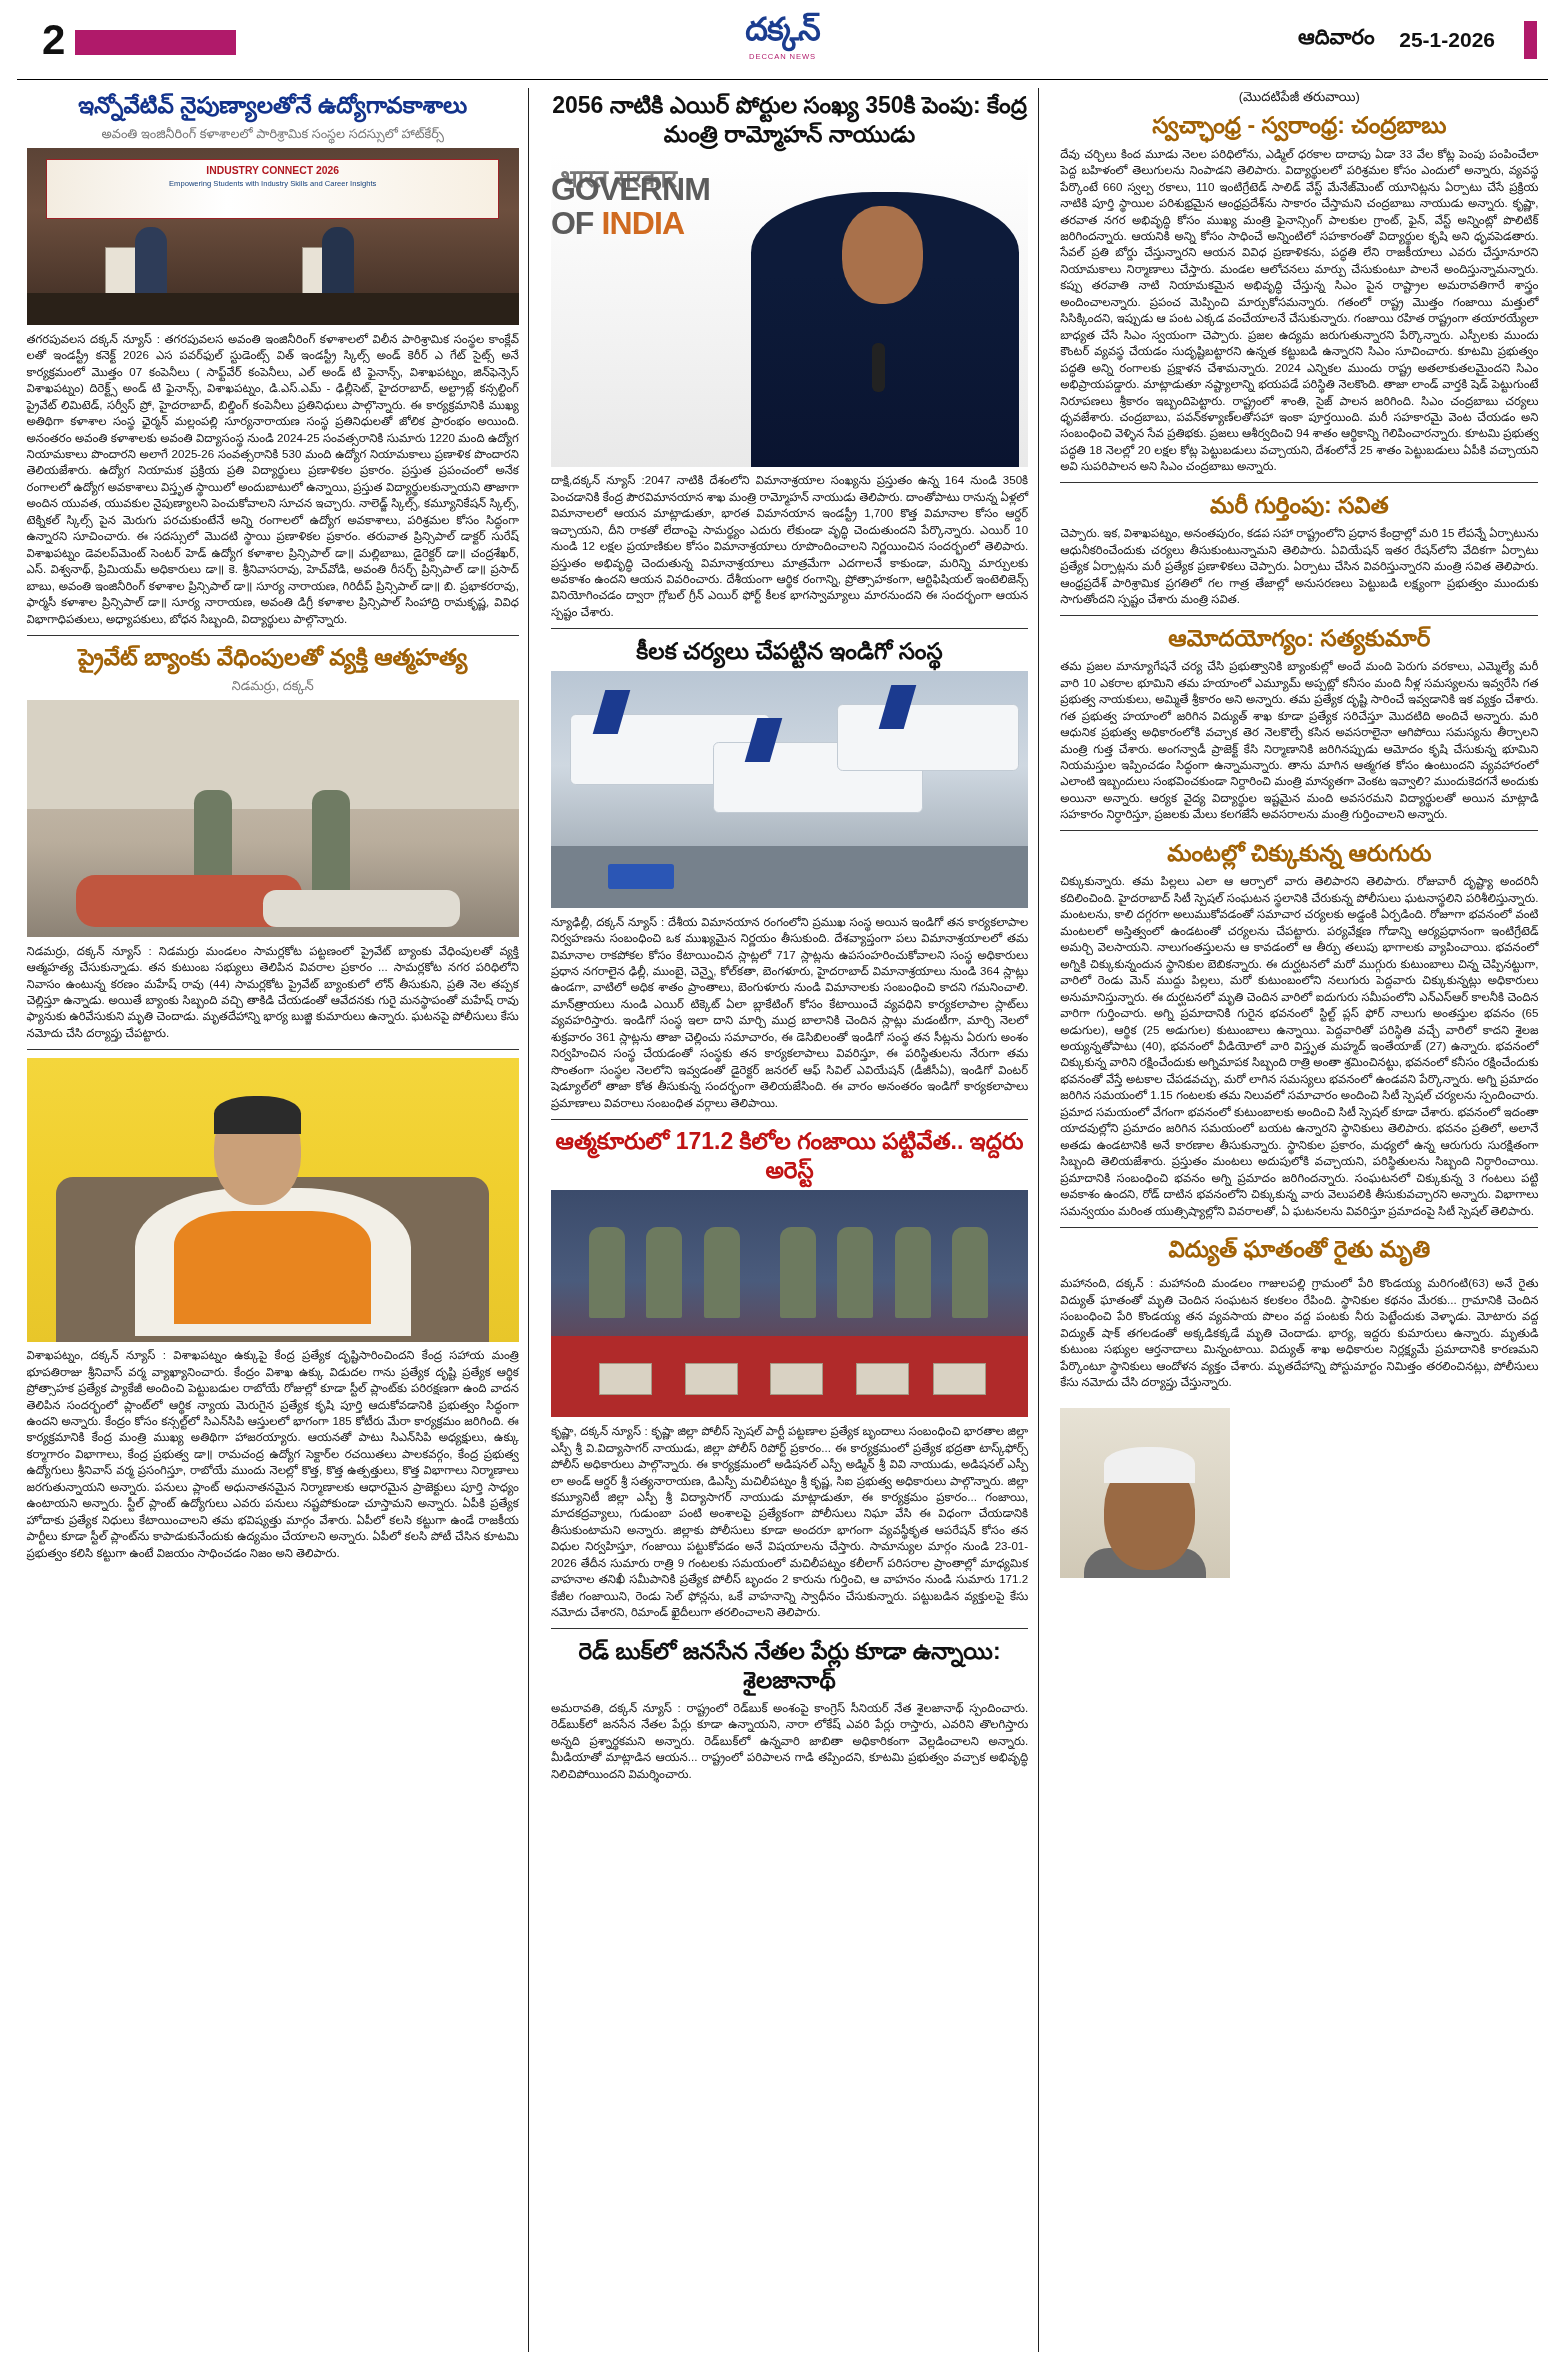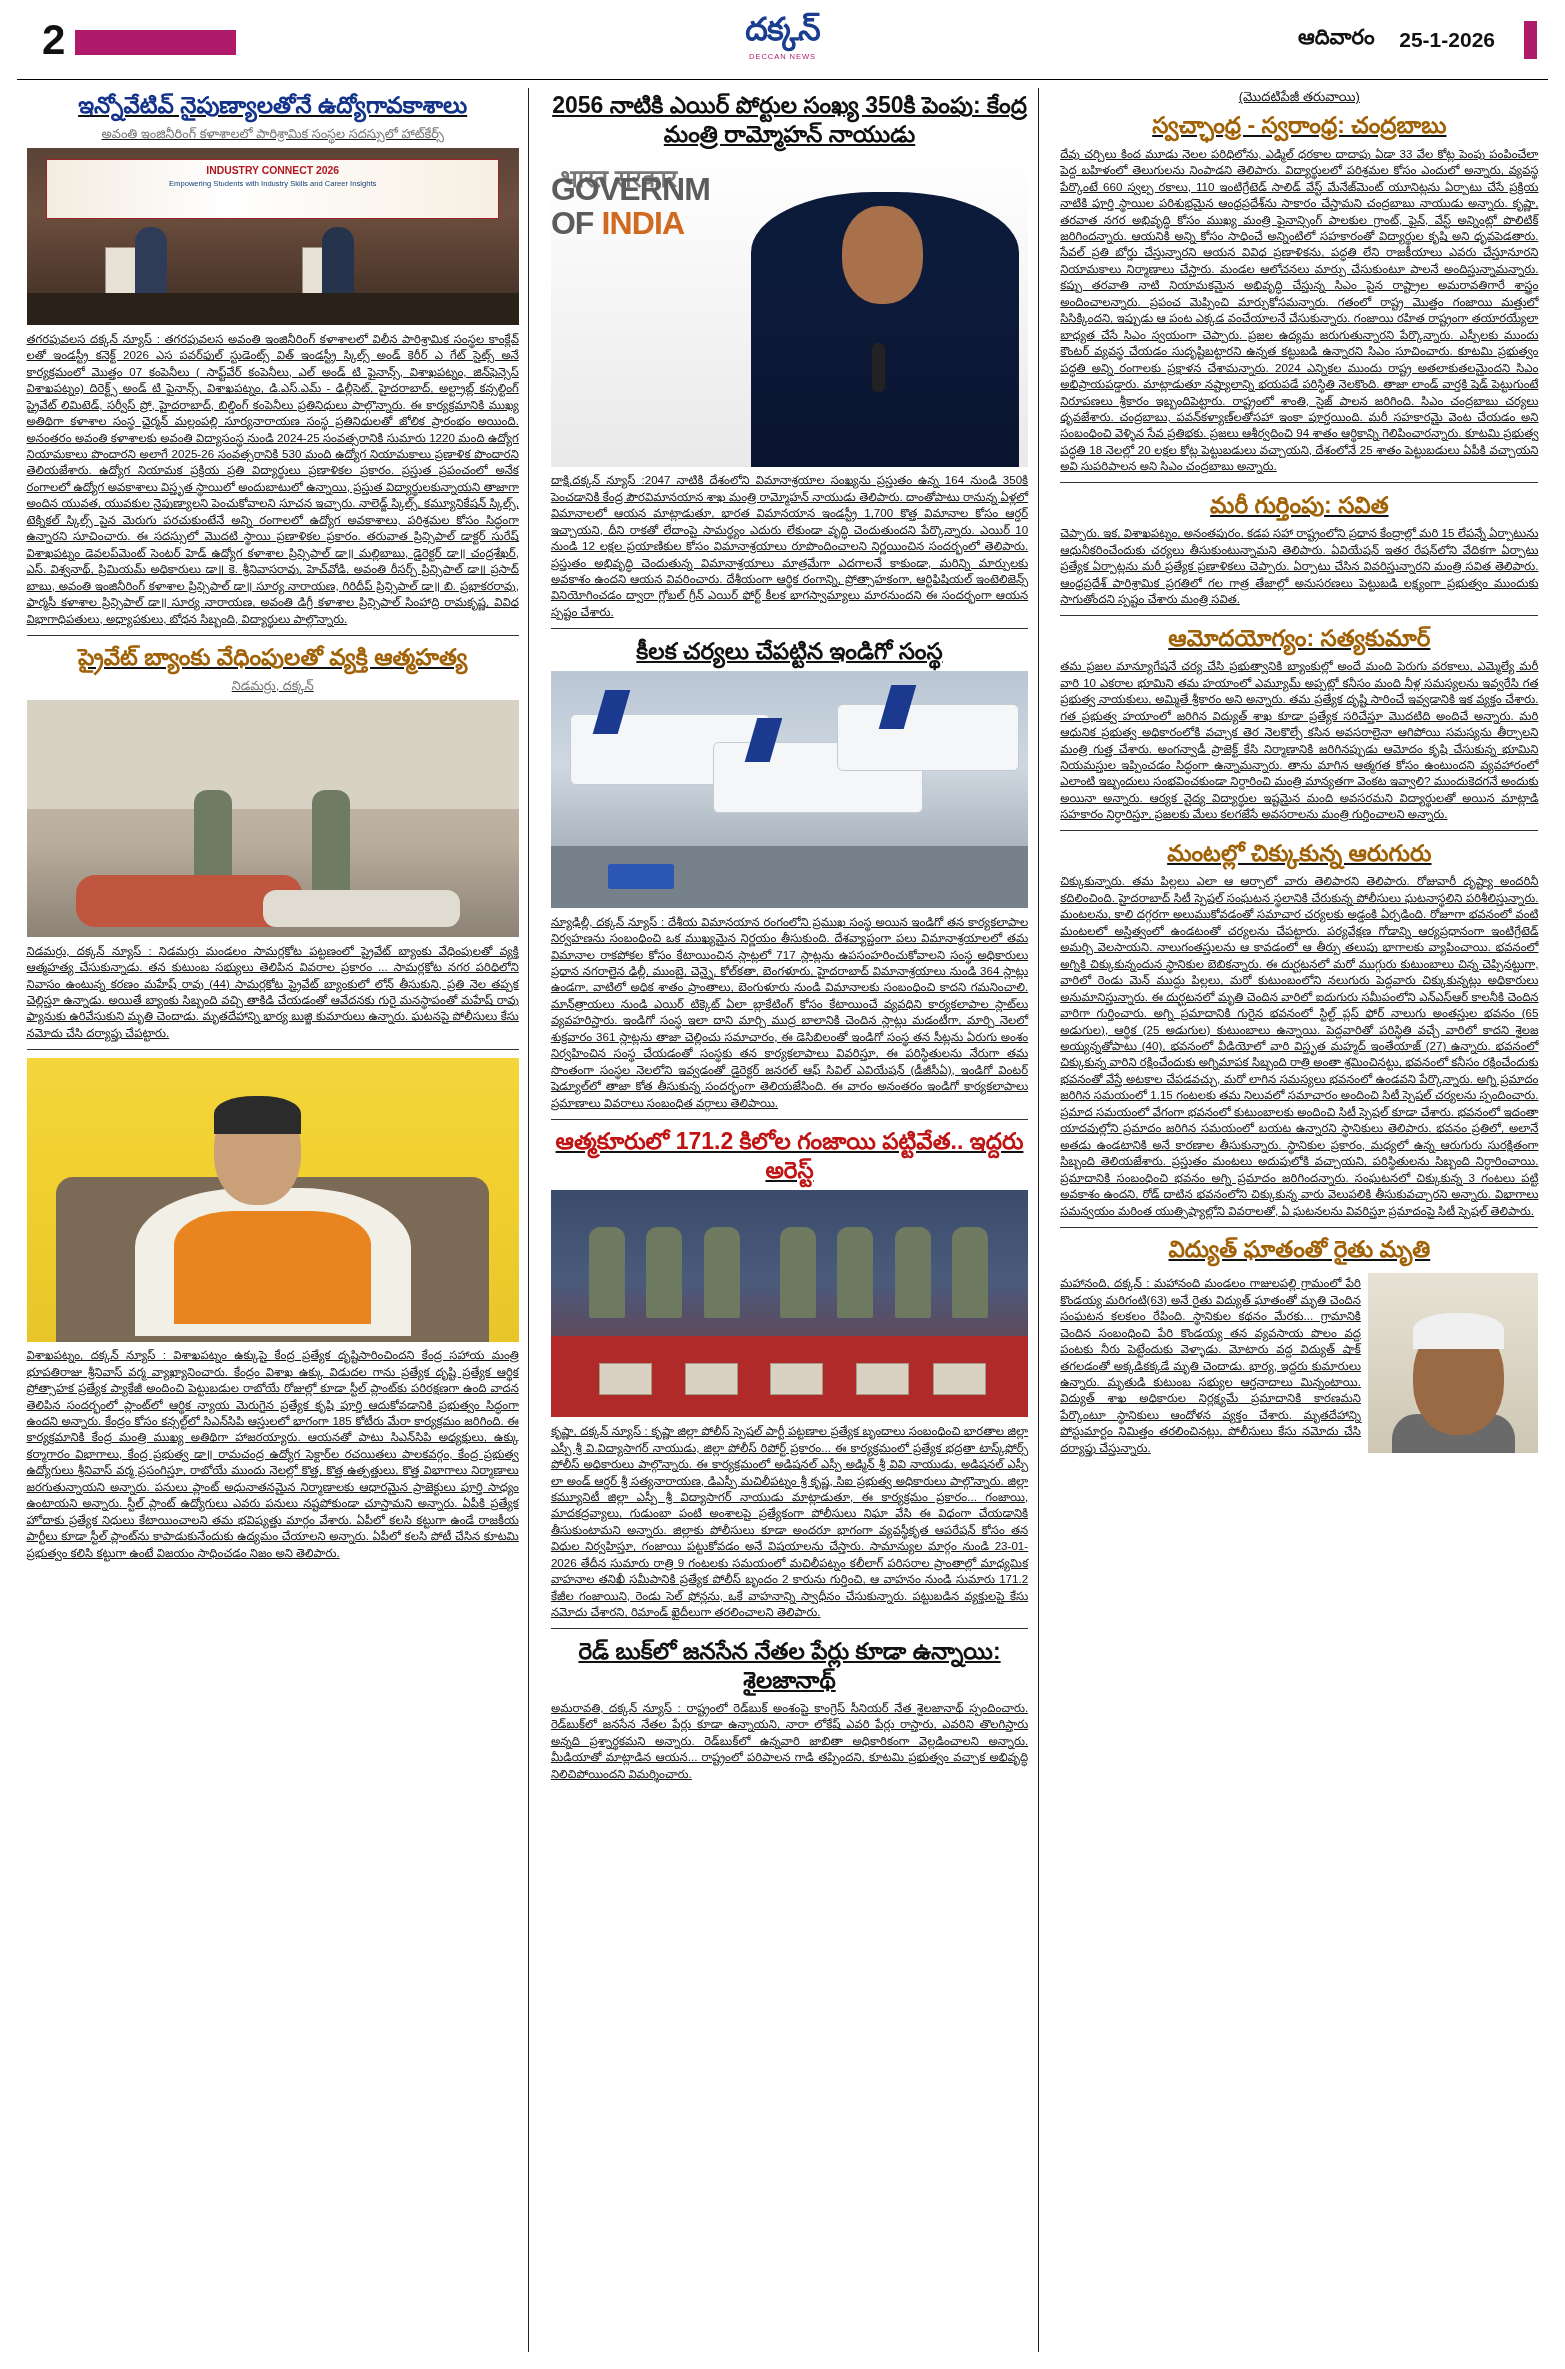--- a/index.html
+++ b/index.html
@@ -88,21 +88,20 @@
     border-top: 1.9px solid #000;
     margin: 0 17px;
   }
 
   
   .cols {
     display: flex;
     padding: 7.6px 17px 9.5px 17px;
     gap: 12px;
     height: 2281px;
-    text-decoration: underline;
   }
   .col {
     padding: 0 9.5px;
   }
   .col-1 { width: 34%; border-right: 0.9px solid #222; }
   .col-2 { width: 33%; border-right: 0.9px solid #222; }
   .col-3 { width: 33%; }
 
   
   h2.hl {
@@ -250,21 +249,21 @@
   .ph-farmer .hair{position:absolute;bottom:58%;left:26%;width:91px;height:36px;border-radius:46% 46% 0 0;background:#f0f0f0;}
   .ph-farmer .shirt{position:absolute;bottom:0;left:14%;width:72%;height:22%;background:#6a6a6a;border-radius:24.6px 24.6px 0 0;}
 
   .divider { border-top: 0.9px solid #333; margin: 7.6px 0; }
   .sec-head {
     text-align:center;
     font-size: 13px;
     color:#111;
     margin: 1.9px 0 3.8px 0;
   }
-  .inline-img-wrap { display:flex; gap:7.6px; align-items:flex-start; }
+  .inline-img-wrap { display:flex; gap:7.6px; align-items:flex-start;flex-direction:column; }
   .inline-img-wrap .body { flex: 1 1 auto; }
   .inline-img-wrap .photo { width: 170px; flex: 0 0 170px; }
 </style>
 </head>
 <body>
 
 <div class="page">
 
   <div class="masthead">
     <div class="page-num-box">

